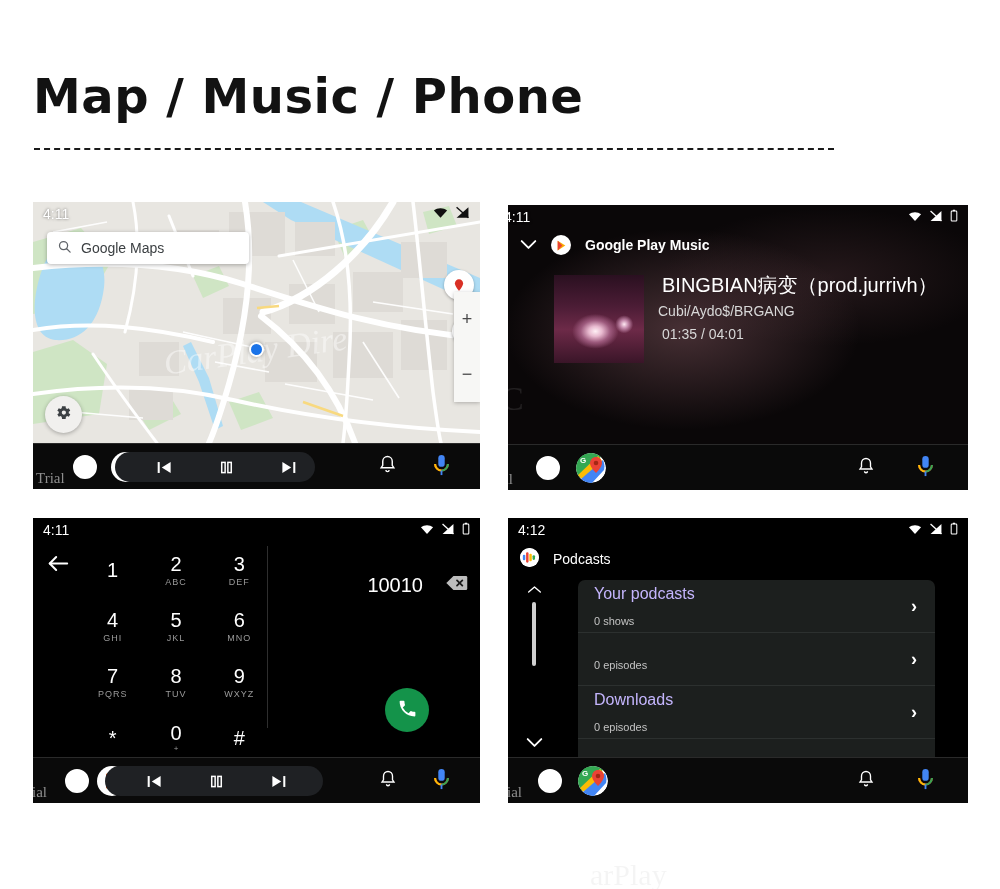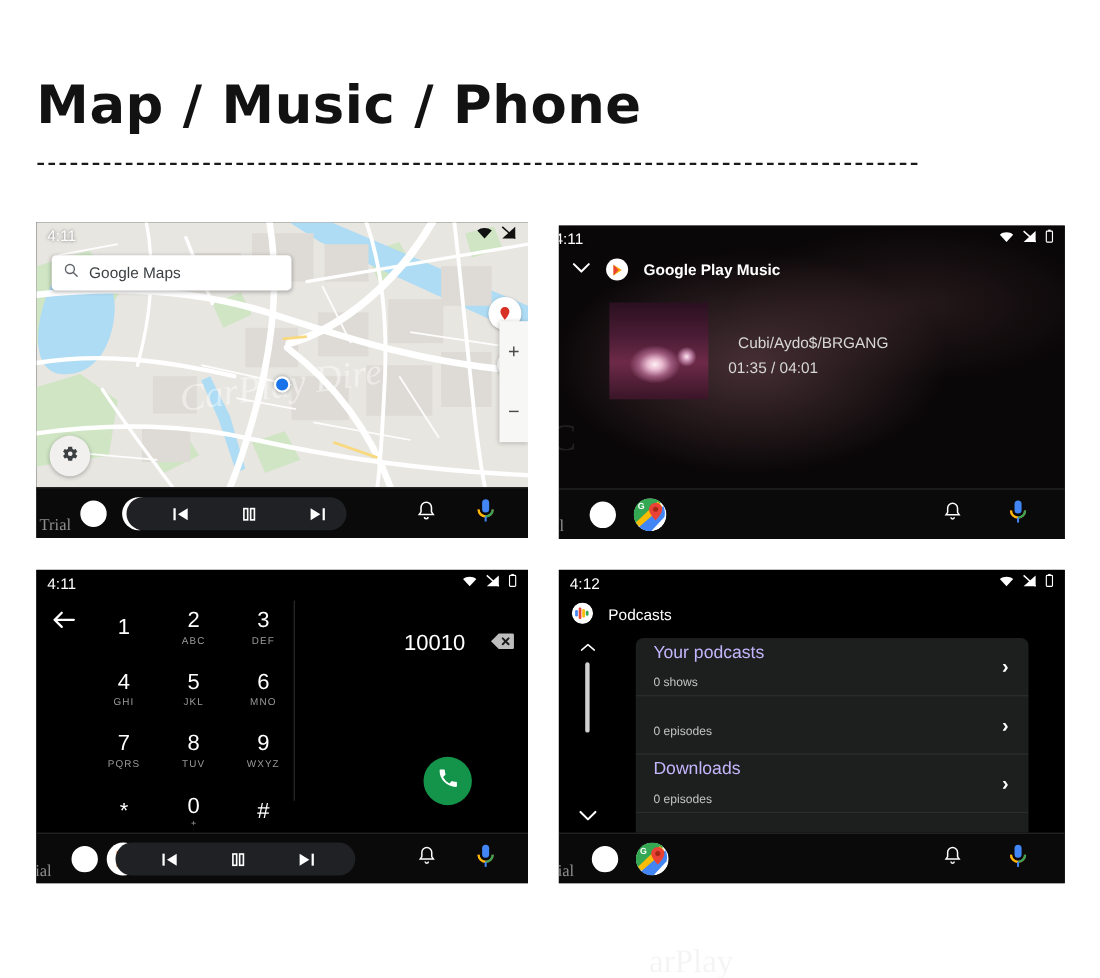--- a/index.html
+++ b/index.html
@@ -74,21 +74,21 @@
   .watermark-trial {
     position:absolute; left:3px; bottom:2px;
     font-size:15px; color:#8e8e8e; z-index:40;
     font-family:"Liberation Serif", serif;
   }
   .watermark-trial.cut { left:-6px; }
 
   
   .map-canvas { position:absolute; inset:0 0 46px 0; background:#e9e7e2; overflow:hidden; }
   .searchbar {
-    position:absolute; left:14px; top:30px; width:218px; height:32px;
+    position:absolute; left:14px; top:30px; width:202px; height:32px;
     background:#fff; border-radius:4px; display:flex; align-items:center;
     padding:0 10px; gap:9px; box-shadow:0 1px 4px rgba(0,0,0,.3); z-index:12;
   }
   .searchbar .sb-text { font-size:14px; color:#3c4043; }
   .map-settings {
     position:absolute; left:12px; bottom:10px; width:37px; height:37px;
     border-radius:50%; background:#f1f0ee; display:flex; align-items:center;
     justify-content:center; box-shadow:0 1px 4px rgba(0,0,0,.3); z-index:12;
   }
   .map-zoom {
@@ -451,21 +451,22 @@
         <svg width="13" height="13" viewBox="0 0 24 24">
             <path d="M5 3l14 9-14 9z" fill="#f9ab00"></path>
             <path d="M5 3l8.5 9L5 21z" fill="#ea4335"></path>
           </svg>
       </span>
       <span class="app-name">Google Play Music</span>
     </div>
 
     <div class="album-art" style="left:46px;top:70px;"></div>
 
-    <div class="track-artist" style="left:163px;top:98px;">Cubi/Aydo$/BRGANG</div>
+    <div class="track-title" style="left:154px;top:67px;">BINGBIAN病变（prod.jurrivh）</div>
+    <div class="track-artist" style="left:150px;top:98px;">Cubi/Aydo$/BRGANG</div>
     <div class="track-time" style="left:154px;top:121px;">01:35 / 04:01</div>
 
     <div class="navbar">
       <div class="nav-home" style="margin-left:28px;"></div>
       <div class="nav-app-icon" style="margin-left:16px;">
         <svg width="30" height="30" viewBox="0 0 30 30">
           <circle cx="15" cy="15" r="15" fill="#fff"></circle>
           <path d="M0 15a15 15 0 0115-15 15 15 0 0110 3.8L4 25A15 15 0 010 15z" fill="#34a853"></path>
           <path d="M2 22L22 3a15 15 0 014 5L8 27a15 15 0 01-6-5z" fill="#fbbc04"></path>
           <path d="M5 26L27 7a15 15 0 011 10L16 30a15 15 0 01-11-4z" fill="#4285f4"></path>

